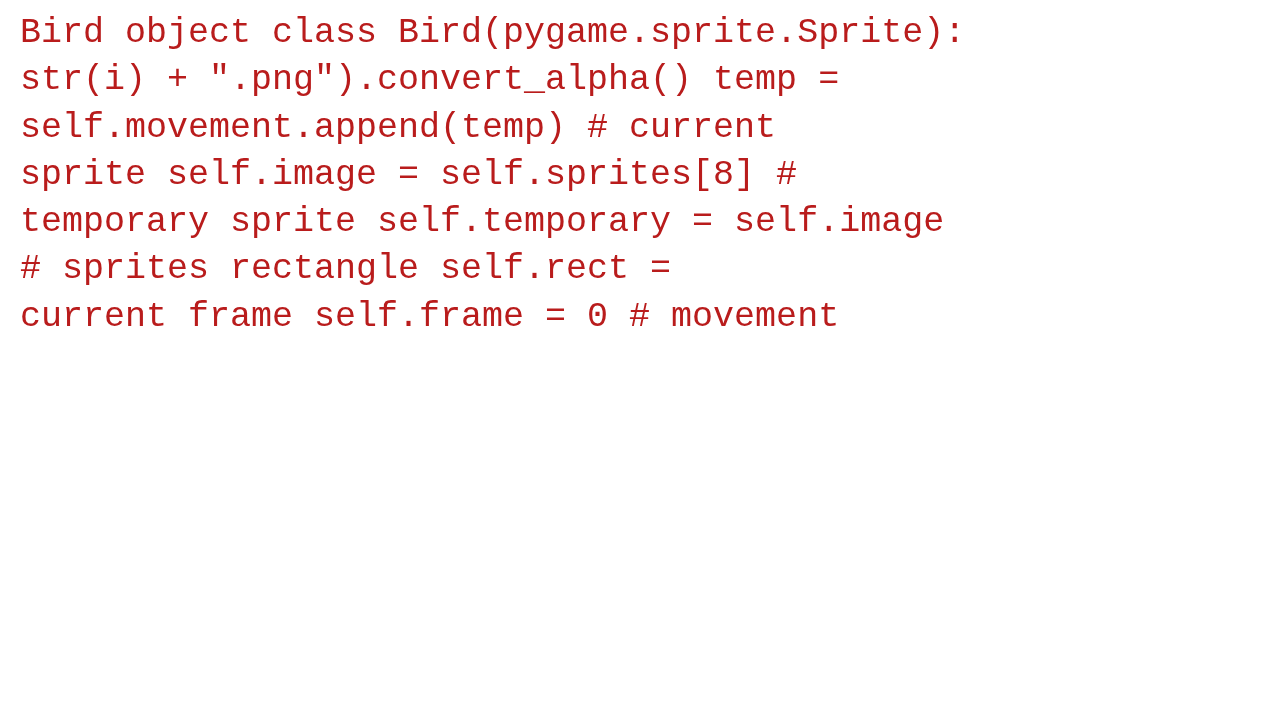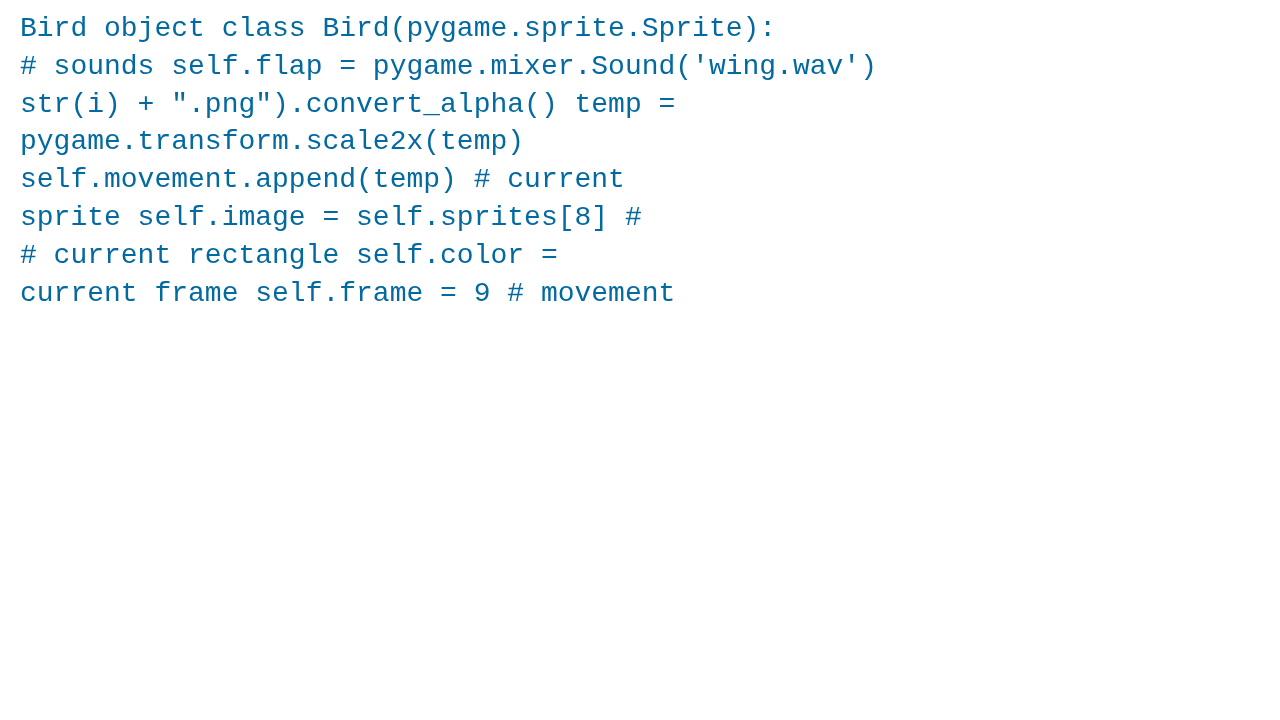--- a/index.html
+++ b/index.html
@@ -18,33 +18,32 @@
 
     #code-display {
       width: 1280px;
       height: 720px;
       background: #ffffff;
       padding: 10px 20px;
       overflow: hidden;
     }
 
     .code-line {
-      font-size: 28px;
+      font-size: 35px;
       line-height: 1.35;
-      color: #0369a1;
+      color: #b91c1c;
       white-space: nowrap;
       font-family: 'Courier New', Courier, monospace;
       font-weight: normal;
     }
   </style>
 </head>
 <body>
 
 <div id="code-display">
 <div class="code-line">    Bird object      class Bird(pygame.sprite.Sprite):</div>
-    <div class="code-line"># sounds        self.flap = pygame.mixer.Sound('wing.wav')</div>
     <div class="code-line">        str(i) + ".png").convert_alpha()            temp =</div>
-    <div class="code-line">                pygame.transform.scale2x(temp)</div>
     <div class="code-line">        self.movement.append(temp)                        # current</div>
     <div class="code-line">            sprite        self.image = self.sprites[8]        #</div>
-    <div class="code-line">                # current rectangle        self.color =</div>
-    <div class="code-line">    current frame        self.frame = 9        # movement</div>
+    <div class="code-line">        temporary sprite        self.temporary = self.image</div>
+    <div class="code-line">                # sprites rectangle        self.rect =</div>
+    <div class="code-line">    current frame        self.frame = 0        # movement</div>
   </div>
 
 </body></html>

